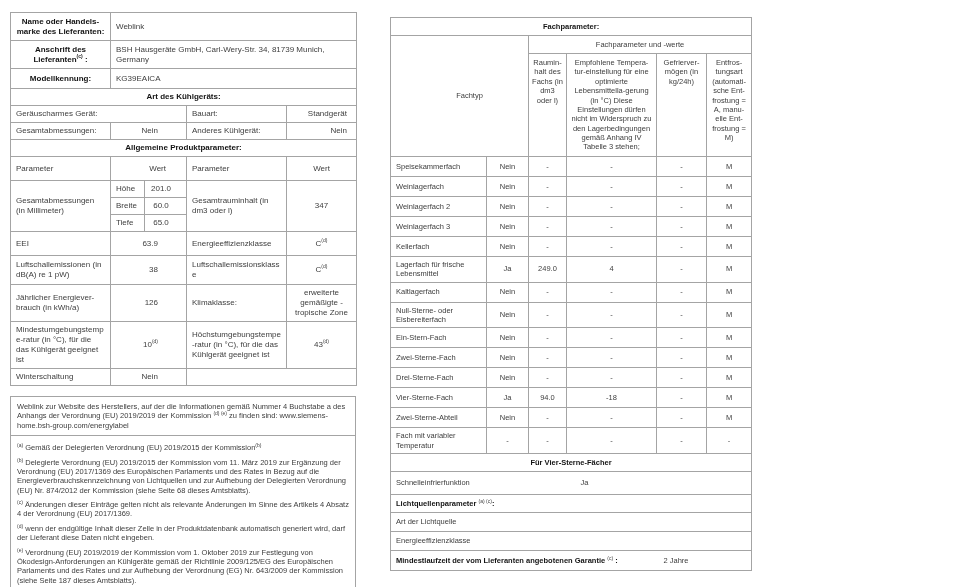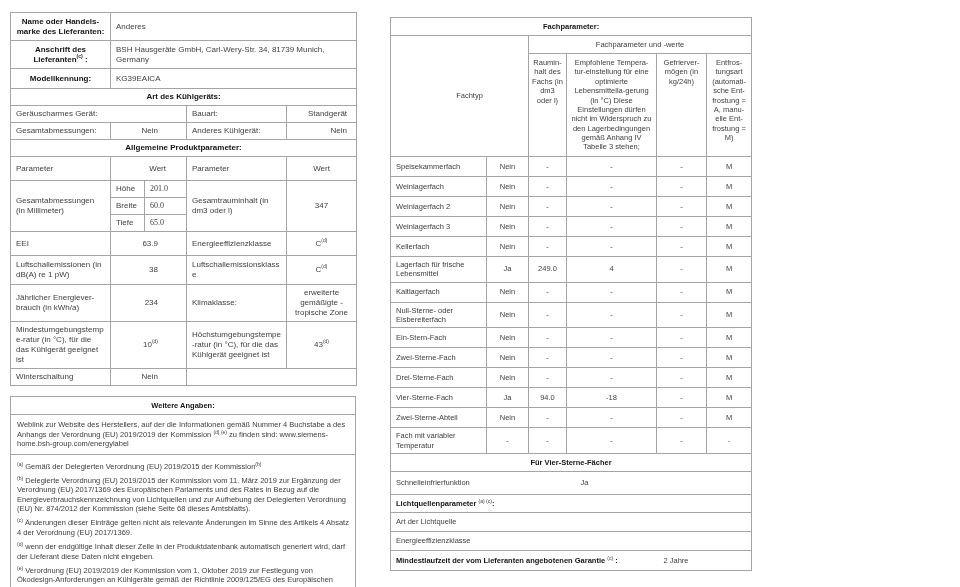--- a/index.html
+++ b/index.html
@@ -16,21 +16,21 @@
     border:1px solid #a4a4a4; padding:3px 5px; font-size:8px; line-height:1.25;
     vertical-align:middle; overflow-wrap:break-word; word-wrap:break-word;
   }
   .b { font-weight:bold; color:#141414;text-align:center; }
   sup.sp { font-size:5px; line-height:0; vertical-align:super; letter-spacing:0; }
 
   
   .vl { text-align:right; padding-right:28px; }      
   .vr { text-align:center; }                         
   .vre { text-align:right; padding-right:9px; }      
-  .dimv { text-align:left; padding-right:14px;font-family:Liberation Serif, serif; }
+  .dimv { text-align:center; padding-right:14px; }
   .h17{height:17px} .h19{height:24px} .h20{height:20px}
   .h27{height:27px} .h28{height:28px} .h29{height:29px}
 
   
   #fach-table td { font-size:7.5px; }
   #fach-table .c { text-align:center; }
   #fach-table .sh { text-align:center; vertical-align:top; padding:4px 3px; }
   #fach-table .mid { text-align:center; vertical-align:middle;padding-left:25px; }
   #fach-body tr { height:20px; }
   .nbl { border-left-style:hidden; }
@@ -52,21 +52,21 @@
     <colgroup>
         <col style="width:100px">
         <col style="width:34px">
         <col style="width:42px">
         <col style="width:100px">
         <col style="width:70px">
       </colgroup>
     <tbody>
         <tr class="h28">
       <td class="b">Name oder Handels-marke des Lieferanten:</td>
-      <td colspan="4">Anderes</td>
+      <td colspan="4">Weblink</td>
     </tr>
     <tr class="h28">
       <td class="b"><span>Anschrift des Lieferanten</span><sup class="sp">(c)</sup><span> :</span></td>
       <td colspan="4">BSH Hausgeräte GmbH, Carl-Wery-Str. 34, 81739 Munich, Germany</td>
     </tr>
     <tr class="h20">
       <td class="b">Modellkennung:</td>
       <td colspan="4">KG39EAICA</td>
     </tr>
     <tr class="h17">
@@ -114,40 +114,39 @@
       <td class="vr"><span>C</span><sup class="sp">(d)</sup></td>
     </tr>
     <tr class="h29">
       <td>Luftschallemissionen (in dB(A) re 1 pW)</td>
       <td colspan="2" class="vl">38</td>
       <td>Luftschallemissionsklasse</td>
       <td class="vr"><span>C</span><sup class="sp">(d)</sup></td>
     </tr>
     <tr class="h27">
       <td>Jährlicher Energiever-brauch (in kWh/a)</td>
-      <td colspan="2" class="vl">234</td>
+      <td colspan="2" class="vl">126</td>
       <td>Klimaklasse:</td>
       <td class="vr">erweiterte gemäßigte - tropische Zone</td>
     </tr>
     <tr class="h29">
       <td>Mindestumgebungstempe-ratur (in °C), für die das Kühlgerät geeignet ist</td>
       <td colspan="2" class="vl"><span>10</span><sup class="sp">(d)</sup></td>
       <td>Höchstumgebungstempe-ratur (in °C), für die das Kühlgerät geeignet ist</td>
       <td class="vr"><span>43</span><sup class="sp">(d)</sup></td>
     </tr>
     <tr class="h17">
       <td>Winterschaltung</td>
       <td colspan="2" class="vl">Nein</td>
       <td colspan="2"></td>
     </tr>
   </tbody>
     </table>
 
   <div class="wa">
-    <div class="wa-head b">Weitere Angaben:</div>
     <div class="wa-link">
       <span>Weblink zur Website des Herstellers, auf der die Informationen gemäß Nummer 4 Buchstabe a des Anhangs der Verordnung (EU) 2019/2019 der Kommission</span>
       <sup class="sp">(d) (e)</sup>
       <span> zu finden sind: www.siemens-home.bsh-group.com/energylabel</span>
     </div>
     <div class="wa-notes">
       <p><sup class="sp">(a)</sup> <span>Gemäß der Delegierten Verordnung (EU) 2019/2015 der Kommission</span><sup class="sp">(b)</sup></p>
       <p><sup class="sp">(b)</sup> <span>Delegierte Verordnung (EU) 2019/2015 der Kommission vom 11. März 2019 zur Ergänzung der Verordnung (EU) 2017/1369 des Europäischen Parlaments und des Rates in Bezug auf die Energieverbrauchskennzeichnung von Lichtquellen und zur Aufhebung der Delegierten Verordnung (EU) Nr. 874/2012 der Kommission (siehe Seite 68 dieses Amtsblatts).</span></p>
       <p><sup class="sp">(c)</sup> <span>Änderungen dieser Einträge gelten nicht als relevante Änderungen im Sinne des Artikels 4 Absatz 4 der Verordnung (EU) 2017/1369.</span></p>
       <p><sup class="sp">(d)</sup> <span>wenn der endgültige Inhalt dieser Zelle in der Produktdatenbank automatisch generiert wird, darf der Lieferant diese Daten nicht eingeben.</span></p>

